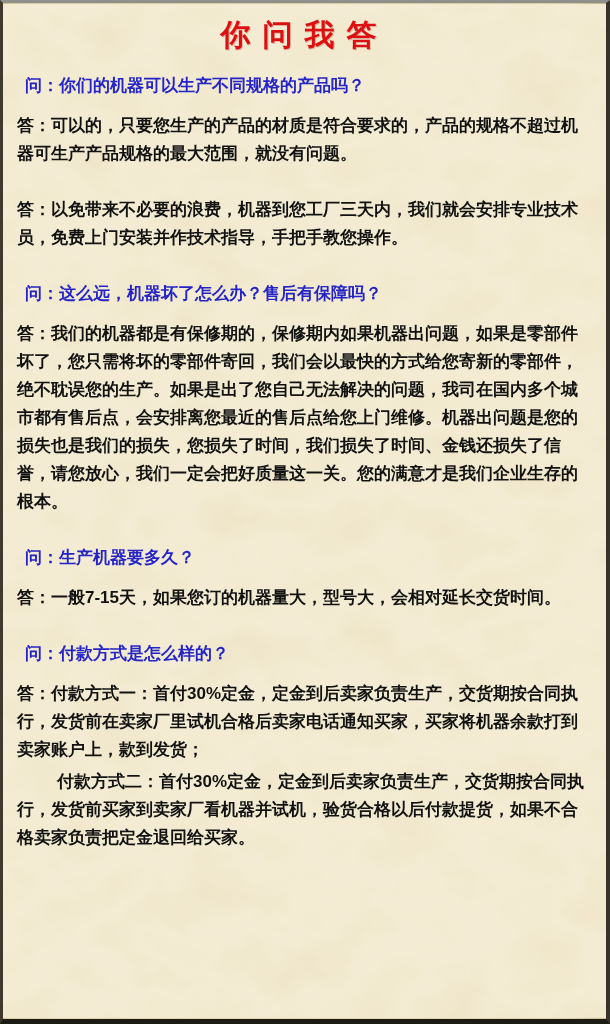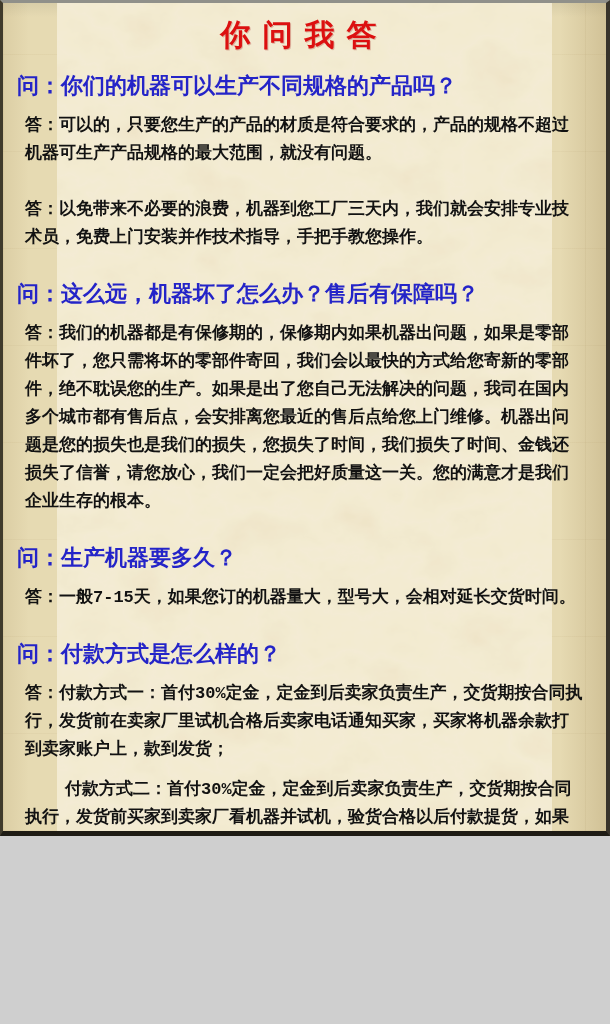--- a/index.html
+++ b/index.html
@@ -4,21 +4,21 @@
 <style>
   html, body {
     margin: 0;
     padding: 0;
     background: #cfcfcf;
     font-family: "Liberation Sans", "DejaVu Sans", sans-serif;
   }
   .page {
     position: relative;
     width: 610px;
-    height: 836px;
+    height: 1024px;
     box-sizing: border-box;
     margin: 0 auto;
     background: var(--bg, #e6dab2);
     border-top: 3px solid #90908a;
     border-left: 3px solid #3f3a2b;
     border-right: 4px solid #38332a;
     border-bottom: 5px solid #1e1b14;
     overflow: hidden;
   }
   .texture {
@@ -54,33 +54,32 @@
     font-size: 30px;
     font-weight: bold;
     letter-spacing: 12px;
     color: var(--title, #dc1010);
     text-shadow: 1px 1px 0 rgba(150, 10, 10, 0.25);
   }
   .qa-block {
     margin: 0 0 28px 0;
   }
   .question {
-    margin: 4px;
-    font-size: 22px;
+    margin: 12px;
+    font-size: 17px;
     line-height: 28px;
     font-weight: bold;
     color: var(--q, #2424c8);
   }
   .answer {
-    margin: 12px;
+    margin: 4px;
     font-size: 17px;
     line-height: 28px;
     font-weight: bold;
     color: var(--a, #121212);
-    font-family: Liberation Mono, monospace;
   }
   .answer.indent {
     text-indent: 40px;
   }
 </style>
 </head>
 <body>
 
 <div class="page">
 

